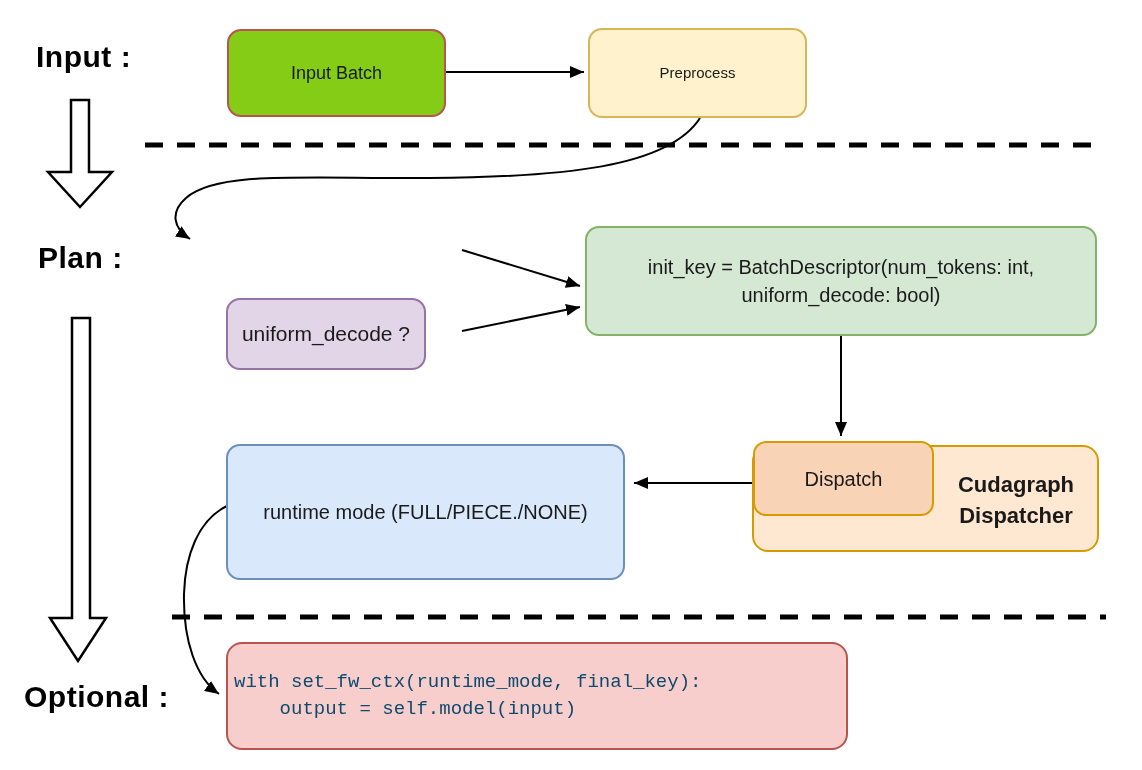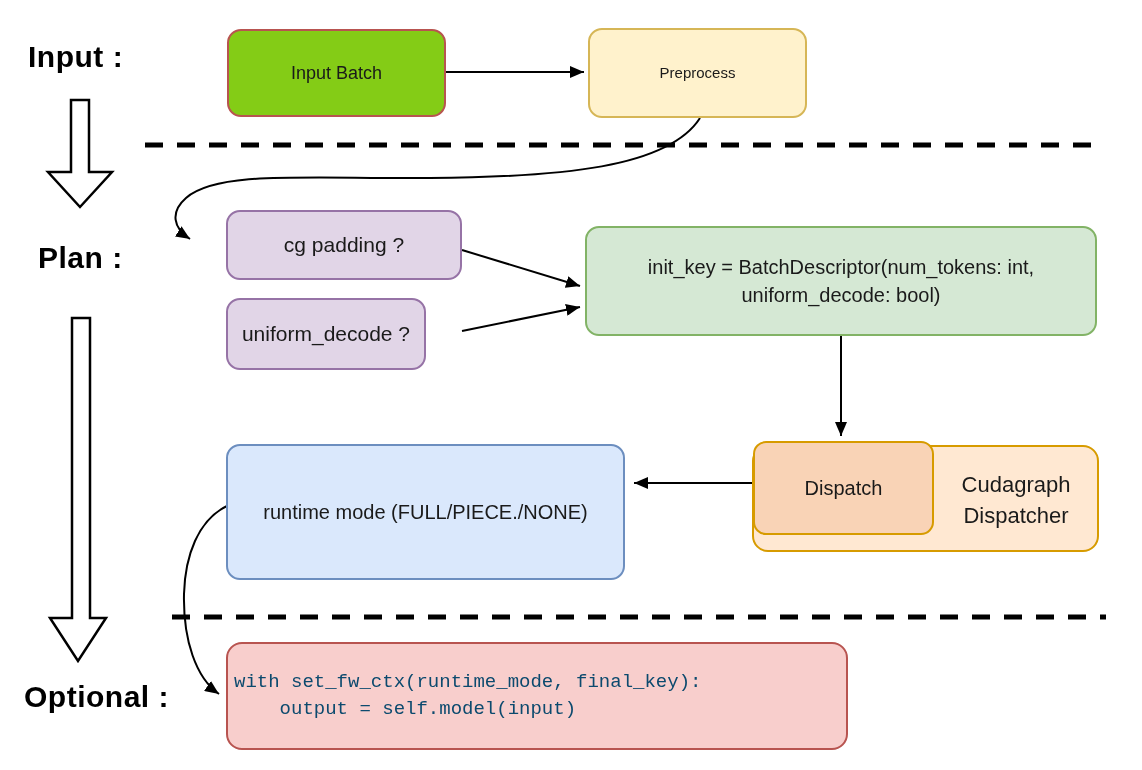--- a/index.html
+++ b/index.html
@@ -53,24 +53,24 @@
     left:585px;top:226px;width:512px;height:110px;
     background:#d5e8d4;border:2px solid #82b366;font-size:20px;
   }
   .n-dispatcher-outer{
     left:752px;top:445px;width:347px;height:107px;
     background:#ffe8d2;border:2px solid #d79b00;border-radius:16px;
   }
   .n-dispatcher-text{
     position:absolute;left:933px;top:447px;width:166px;height:105px;
     display:flex;flex-direction:column;align-items:center;justify-content:center;
-    font-size:22px;color:#1a1a1a;line-height:31px;text-align:center;
+    font-size:22px;color:#1a1a1a;line-height:31px;text-align:center;font-weight:bold;
   }
   .n-dispatch{
-    left:753px;top:441px;width:181px;height:94px;
+    left:753px;top:441px;width:181px;height:75px;
     background:#f9d3b6;border:2px solid #d79b00;border-radius:13px;font-size:20px;
   }
   .n-runtime-mode{
     left:226px;top:444px;width:399px;height:136px;
     background:#dae8fc;border:2px solid #6c8ebf;font-size:20px;line-height:27px;
   }
   .n-execute-code{
     left:226px;top:642px;width:622px;height:108px;
     background:#f8cecc;border:2px solid #b85450;
     border-radius:16px;
@@ -102,35 +102,32 @@
     <path d="M446,72 H584" stroke="#000" stroke-width="2" fill="none" marker-end="url(#ah)"></path>
     <path d="M462,250 L580,286" stroke="#000" stroke-width="2" fill="none" marker-end="url(#ah)"></path>
     <path d="M462,331 L580,307" stroke="#000" stroke-width="2" fill="none" marker-end="url(#ah)"></path>
     <path d="M841,336 V436" stroke="#000" stroke-width="2" fill="none" marker-end="url(#ah)"></path>
     <path d="M753,483 H634" stroke="#000" stroke-width="2" fill="none" marker-end="url(#ah)"></path>
 
     <path d="M700,118 C668,168 560,177 430,178 C310,179 218,170 186,198 C170,212 173,228 190,239" stroke="#000" stroke-width="2" fill="none" marker-end="url(#ah)"></path>
     <path d="M227,506 C198,520 185,556 184,594 C183,640 196,678 219,694" stroke="#000" stroke-width="2" fill="none" marker-end="url(#ah)"></path>
   </svg>
 
-  <div class="stage-label" style="left:28px;top:40px;">Input :</div>
+  <div class="stage-label" style="left:36px;top:40px;">Input :</div>
   <div class="stage-label" style="left:38px;top:241px;">Plan :</div>
   <div class="stage-label" style="left:24px;top:680px;">Optional :</div>
 
   <div class="node n-input-batch">
     <span class="ln">Input Batch</span>
   </div>
 
   <div class="node n-preprocess">
     <span class="ln">Preprocess</span>
   </div>
 
-  <div class="node n-cg-padding">
-    <span class="ln">cg padding ?</span>
-  </div>
 
   <div class="node n-uniform-decode">
     <span class="ln">uniform_decode ?</span>
   </div>
 
   <div class="node n-init-key">
     <span class="ln">init_key = BatchDescriptor(num_tokens: int,</span>
     <span class="ln">uniform_decode: bool)</span>
   </div>
 

